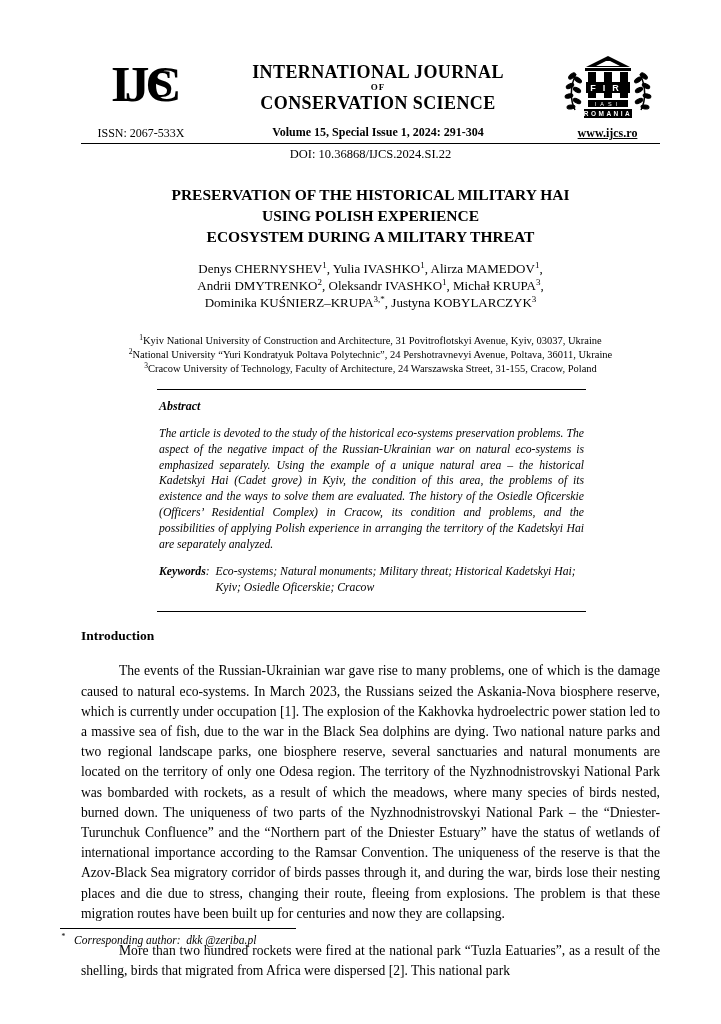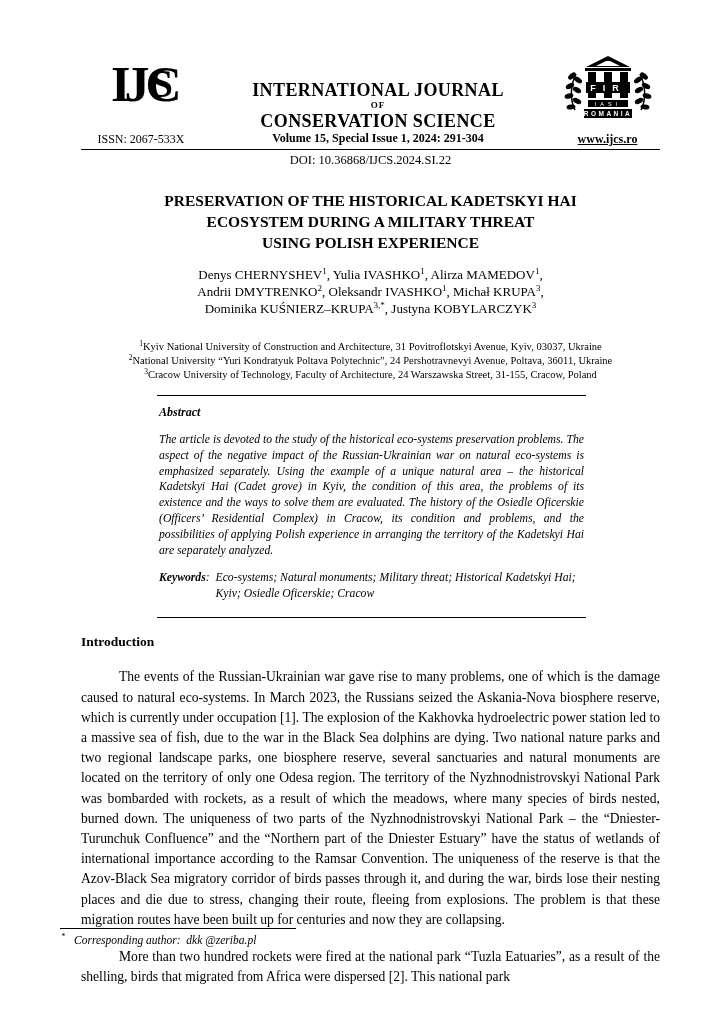--- a/index.html
+++ b/index.html
@@ -21,21 +21,21 @@
   .hdr-center { flex: 1; text-align: center; display: flex; flex-direction: column; justify-content: space-between; padding-bottom: 1px; }
   .hdr-right { width: 105px; text-align: center; display: flex; flex-direction: column; justify-content: space-between; align-items: center; }
 
   .ijcs-logo { font-weight: bold; font-size: 50px; line-height: 56px; letter-spacing: -2px; }
   .ijcs-logo .l-i { letter-spacing: -6px; }
   .ijcs-logo .l-j { letter-spacing: -4px; }
   .ijcs-logo .l-c { letter-spacing: 0; }
   .ijcs-logo .l-s { font-size: 40px; margin-left: -31px; vertical-align: 4px; }
   .issn { font-size: 12px; white-space: nowrap; }
 
-  .journal-name { font-weight: bold; font-size: 18px; letter-spacing: 0.4px; line-height: 20px; margin-top: 24px;}
+  .journal-name { font-weight: bold; font-size: 18px; letter-spacing: 0.4px; line-height: 20px; margin-top: 6px;}
   .journal-of { font-weight: bold; font-size: 9px; line-height: 11px; letter-spacing: 1px; }
   .volume-line { font-weight: bold; font-size: 12px; }
 
   .website { font-weight: bold; font-size: 12px; text-decoration: underline; color: #000; display: inline-block; }
 
   .hdr-rule { border: none; border-top: 1.6px solid #000; margin-top: 2px; }
   .doi-line { text-align: center; font-size: 12.5px; margin-top: 3px; }
 
   
   .article-title { text-align: center; font-weight: bold; font-size: 15.5px; line-height: 21px; margin-top: 22px; }
@@ -143,23 +143,23 @@
         <text x="46" y="60" text-anchor="middle" fill="#fff" font-size="6.5" font-weight="bold" font-family="Liberation Sans, sans-serif" letter-spacing="2.5">ROMANIA</text>
       </svg>
       <a href="#" class="website">www.ijcs.ro</a>
     </div>
   </div>
 
   <hr class="hdr-rule">
   <div class="doi-line">DOI: 10.36868/IJCS.2024.SI.22</div>
 
   <div class="article-title">
-    <div>PRESERVATION OF THE HISTORICAL KADETSKYI HAI</div>
+    <div>PRESERVATION OF THE HISTORICAL MILITARY HAI</div>
+    <div>USING POLISH EXPERIENCE</div>
     <div>ECOSYSTEM DURING A MILITARY THREAT</div>
-    <div>USING POLISH EXPERIENCE</div>
   </div>
 
   <div class="authors">
       <div>Denys CHERNYSHEV<sup>1</sup>, Yulia IVASHKO<sup>1</sup>, Alirza MAMEDOV<sup>1</sup>,</div>
       <div>Andrii DMYTRENKO<sup>2</sup>, Oleksandr IVASHKO<sup>1</sup>, Michał KRUPA<sup>3</sup>,</div>
       <div>Dominika KUŚNIERZ–KRUPA<sup>3,*</sup>, Justyna KOBYLARCZYK<sup>3</sup></div>
     </div>
 
   <div class="affiliations">
       <div><sup>1</sup>Kyiv National University of Construction and Architecture, 31 Povitroflotskyi Avenue, Kyiv, 03037, Ukraine</div>

